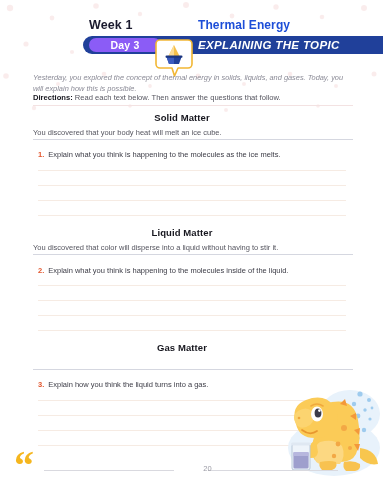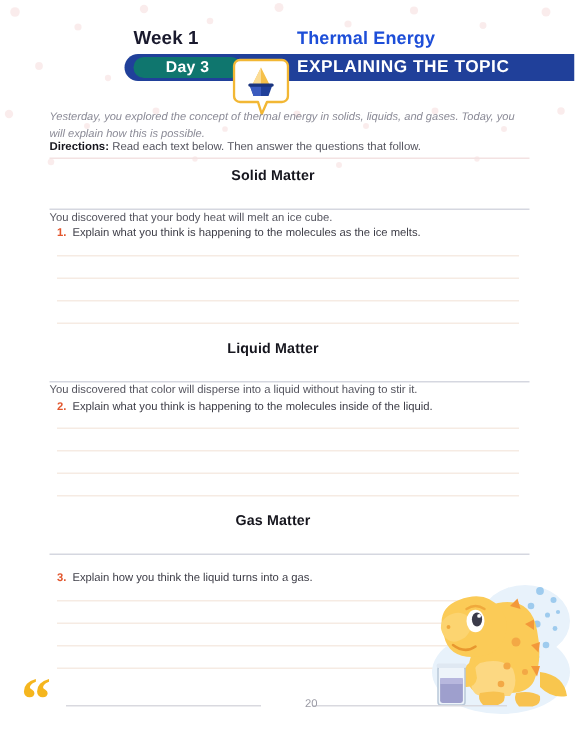--- a/index.html
+++ b/index.html
@@ -62,38 +62,39 @@
     width: 340px;
     height: 18px;
     background: #20409a;
     border-radius: 9px;
   }
   .banner-day {
     position: absolute;
     left: 6px; top: 2px;
     width: 72px;
     height: 14px;
-    background: #0f766e;
+    background: #8b5cf6;
     border-radius: 7px;
     color: #ffffff;
     font-size: 10.5px;
     font-weight: bold;
     line-height: 14px;
     text-align: center;
     letter-spacing: 0.2px;
   }
   .banner-title {
     position: absolute;
     left: 115px; top: 0px;
     height: 18px;
     line-height: 18px;
     color: #ffffff;
     font-size: 11.5px;
     font-weight: bold;
     letter-spacing: 0.35px;
+    font-style: italic;
   }
   .banner-dots {
     position: absolute;
     right: 9px; top: 5px;
     display: flex;
     gap: 3px;
   }
   .banner-dots i {
     display: block;
     width: 7px; height: 7px;
@@ -148,21 +149,20 @@
     font-weight: bold;
     color: #16161e;
     letter-spacing: 0.1px;
   }
   .prompt {
     position: absolute;
     left: 33px;
     width: 320px;
     font-size: 7.5px;
     color: #55555f;
-    margin-top: 12px;
   }
   .prompt-rule {
     position: absolute;
     left: 33px;
     width: 320px;
     height: 1px;
     background: #d5d7e0;
   }
   .question {
     position: absolute;

